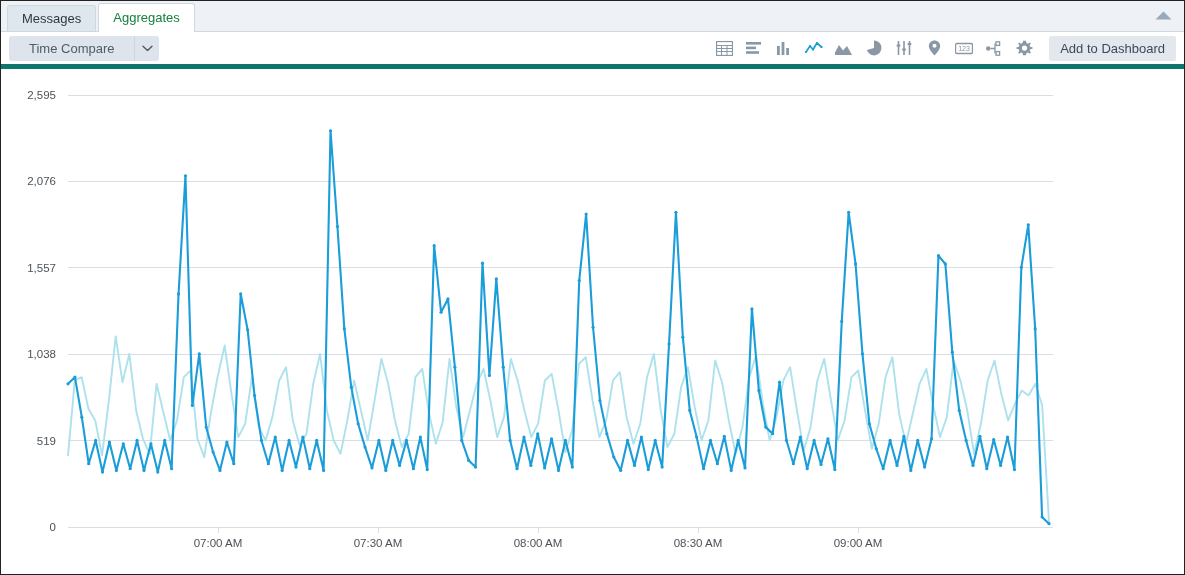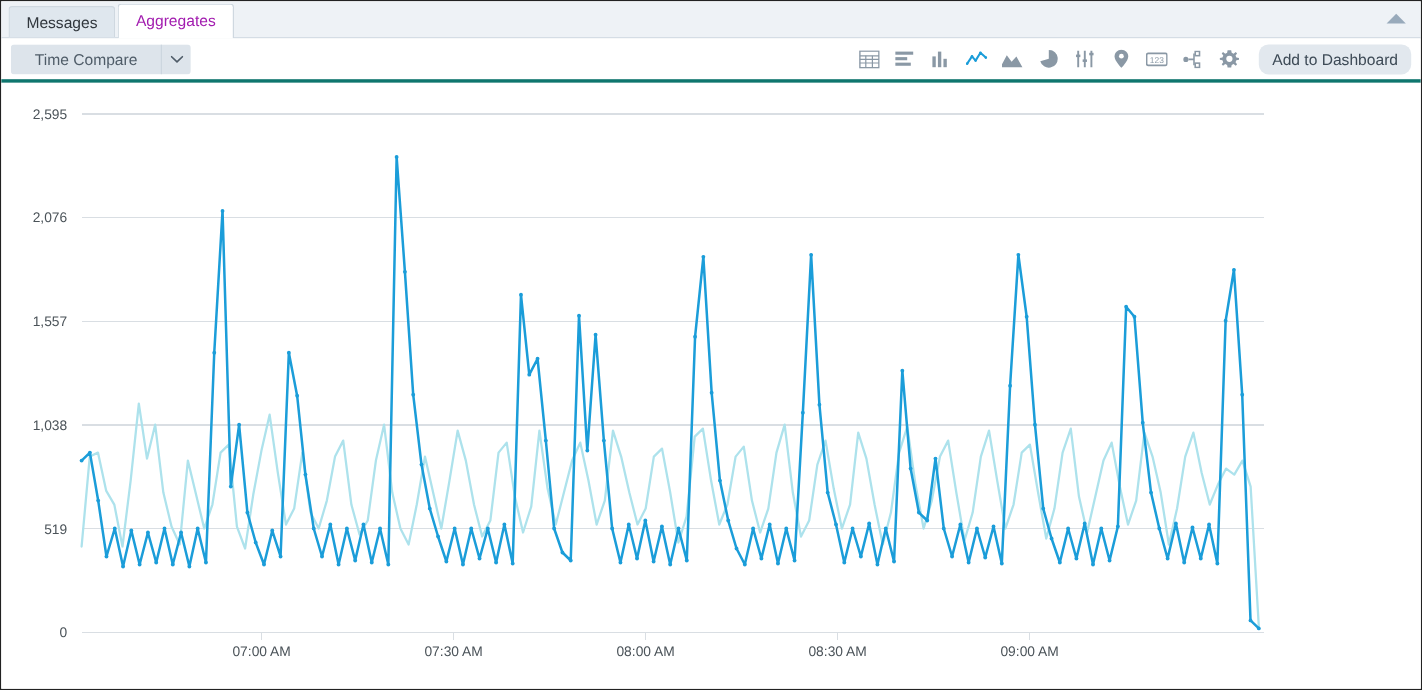--- a/index.html
+++ b/index.html
@@ -44,21 +44,21 @@
     margin-right: 2px;
     background: #dfe7ee;
     cursor: pointer;
     position: relative;
     white-space: nowrap;
   }
   .tab.active {
     background: #ffffff;
     height: 28px;
     line-height: 28px;
-    color: #a21caf;
+    color: #15803d;
     border-color: #cfd8e0;
     z-index: 3;
     margin-bottom: -1px;
   }
   .collapse-btn {
     position: absolute;
     right: 8px;
     top: 4px;
     width: 26px;
     height: 20px;
@@ -66,21 +66,21 @@
     align-items: center;
     justify-content: center;
     cursor: pointer;
   }
 
   
   .toolbar {
     position: relative;
     height: 37px;
     background: #ffffff;
-    border-bottom: 3px solid #0f766e;
+    border-bottom: 5px solid #0f766e;
     display: flex;
     align-items: center;
     padding: 0 8px;
     box-sizing: border-box;
   }
   .btn-group {
     display: flex;
     align-items: stretch;
     height: 25px;
     border-radius: 3px;
@@ -125,21 +125,21 @@
   .icon-btn svg { display: block; }
   .dash-btn {
     margin-left: 10px;
     height: 25px;
     padding: 0 11px;
     background: #e2e8ee;
     color: #3d4a56;
     font-size: 13px;
     display: flex;
     align-items: center;
-    border-radius: 8px;
+    border-radius: 2px;
     cursor: pointer;
     white-space: nowrap;
   }
 
   
   .chart-wrap {
     position: relative;
     width: 1185px;
     height: 505px;
     background: #ffffff;

